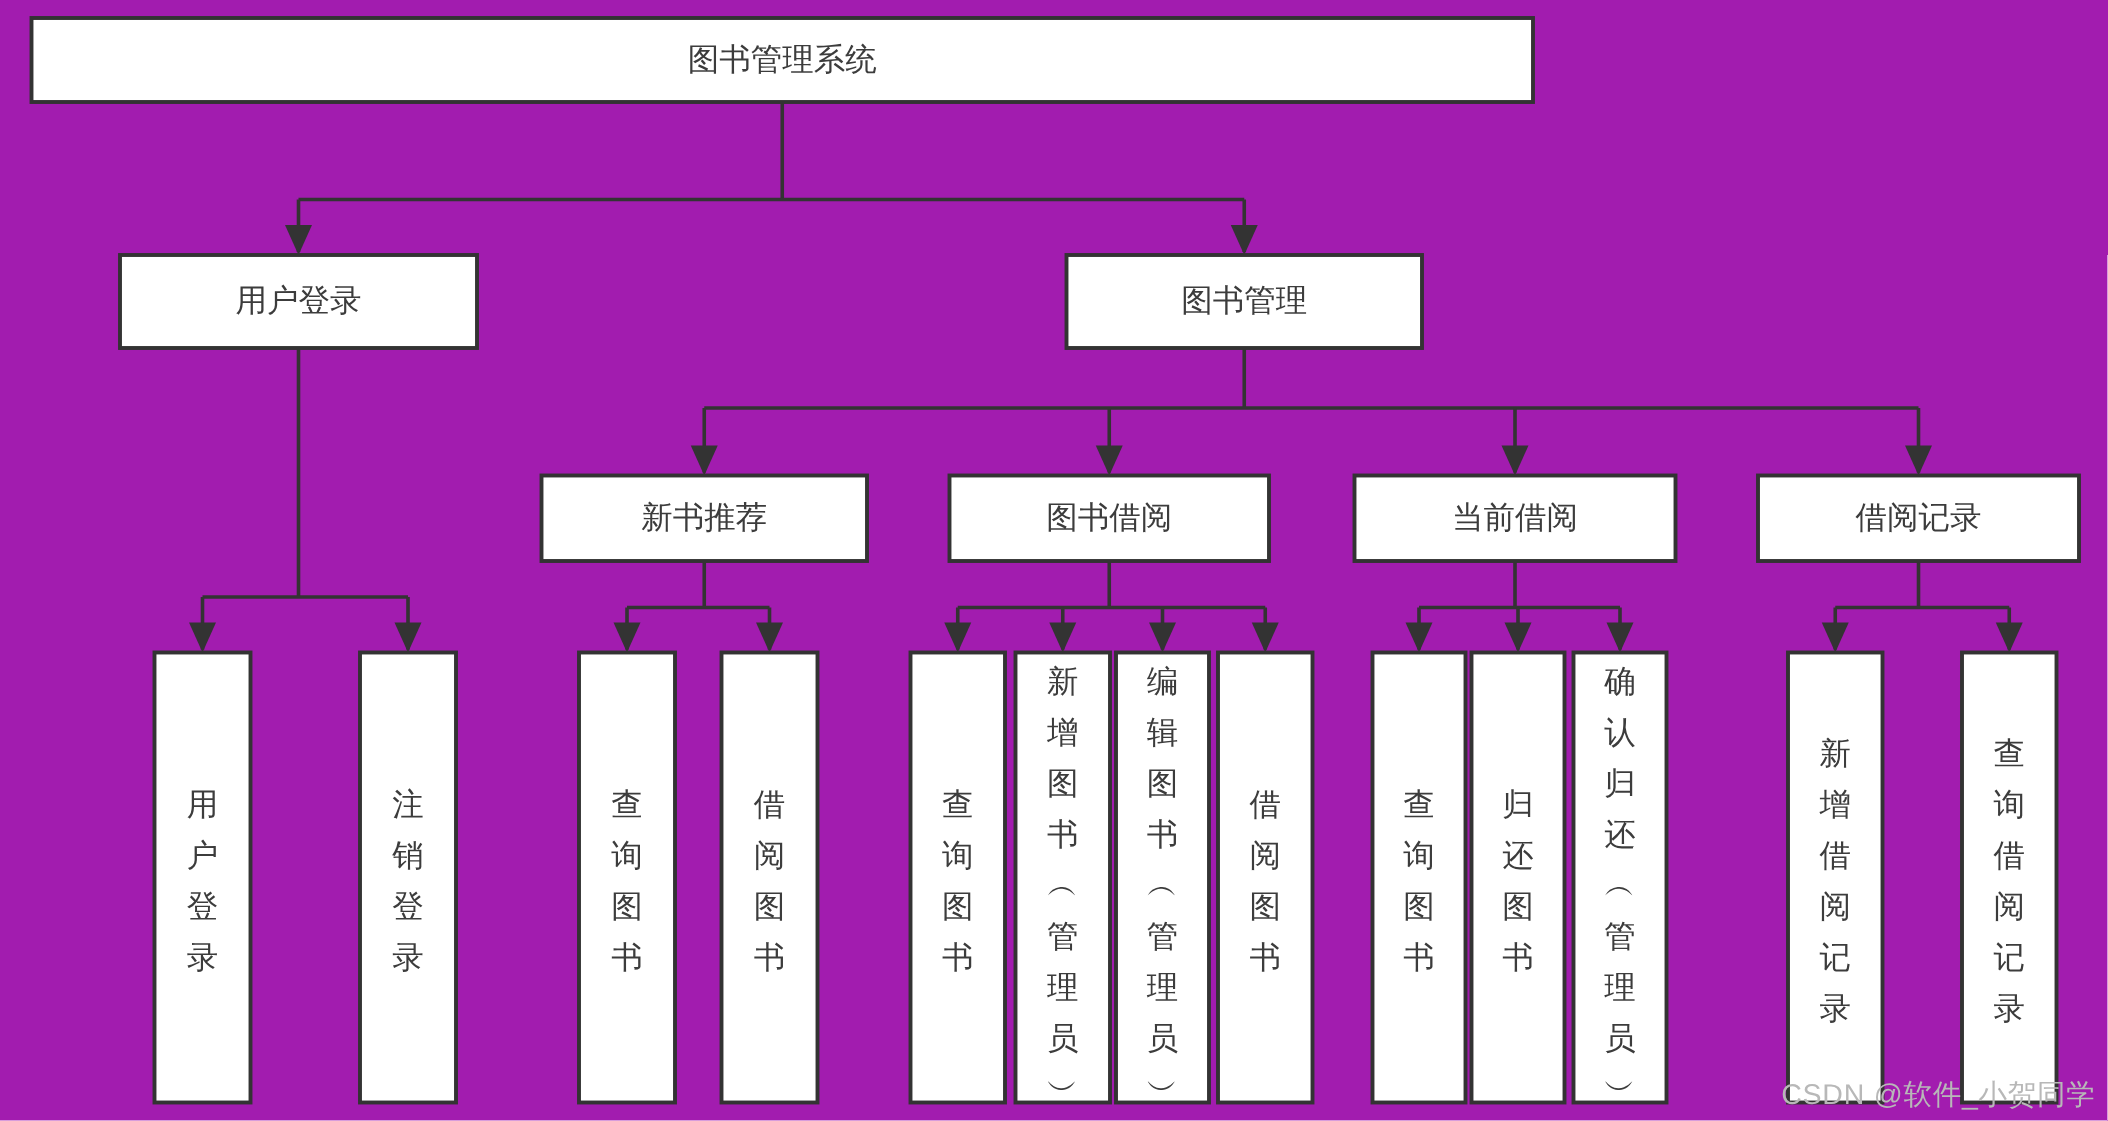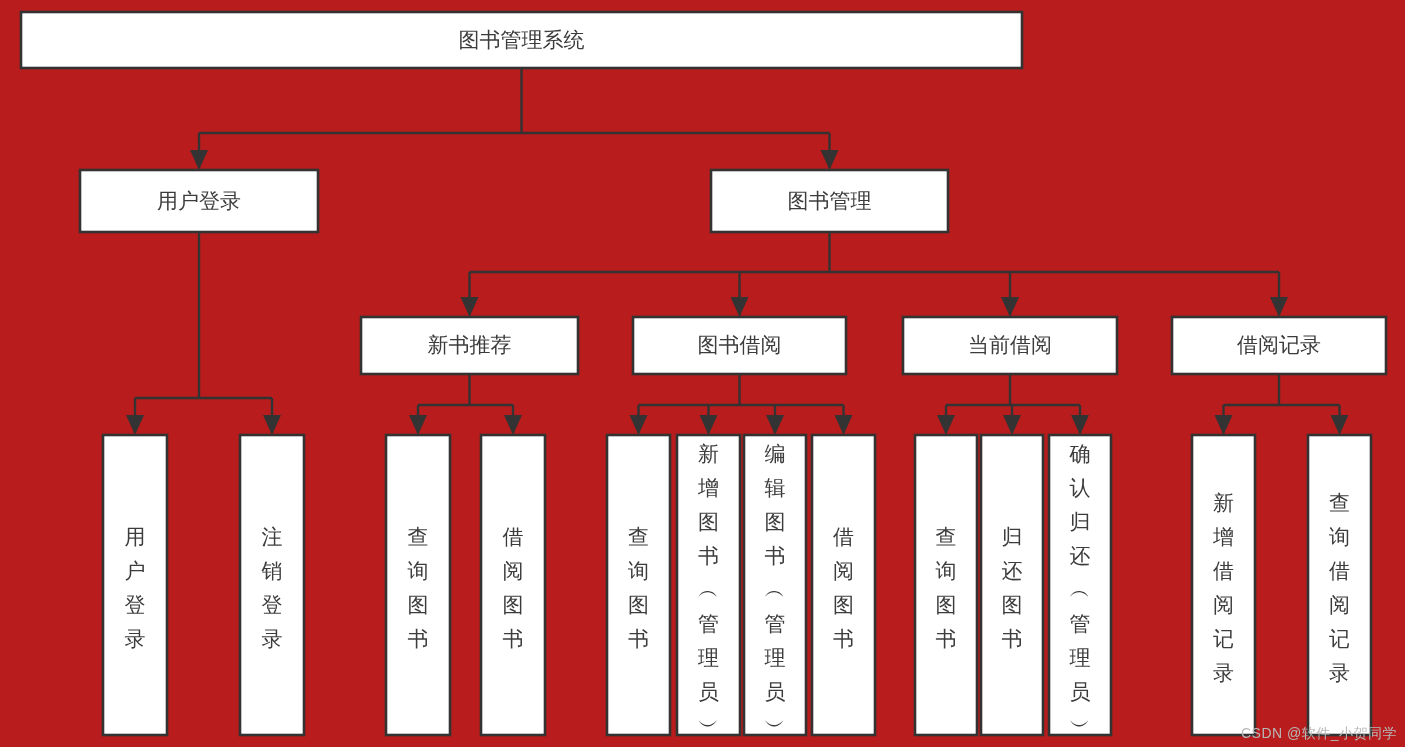--- a/index.html
+++ b/index.html
@@ -7,21 +7,21 @@
     padding: 0;
     background: #ffffff;
   }
   body {
     font-family: "Liberation Sans", "DejaVu Sans", sans-serif;
   }
   #diagram-root {
     position: relative;
     width: 1405px;
     height: 747px;
-    background: #b91c1c;
+    background: #a21caf;
     overflow: hidden;
   }
   svg.flow {
     position: absolute;
     left: 0;
     top: 0;
     width: 1405px;
     height: 747px;
     display: block;
   }
@@ -50,21 +50,21 @@
   }
   .arrow-head {
     fill: #333333;
     stroke: none;
   }
   .watermark {
     position: absolute;
     right: 8px;
     bottom: 4px;
     color: #b8b8b8;
-    font-size: 14px;
+    font-size: 19px;
     font-family: "Liberation Sans", "DejaVu Sans", sans-serif;
     white-space: nowrap;
     letter-spacing: 0.5px;
   }
 </style>
 </head>
 <body>
 
 <div id="diagram-root">
   <svg class="flow" id="flow-svg" viewBox="0 0 1405 747" xmlns="http://www.w3.org/2000/svg">

